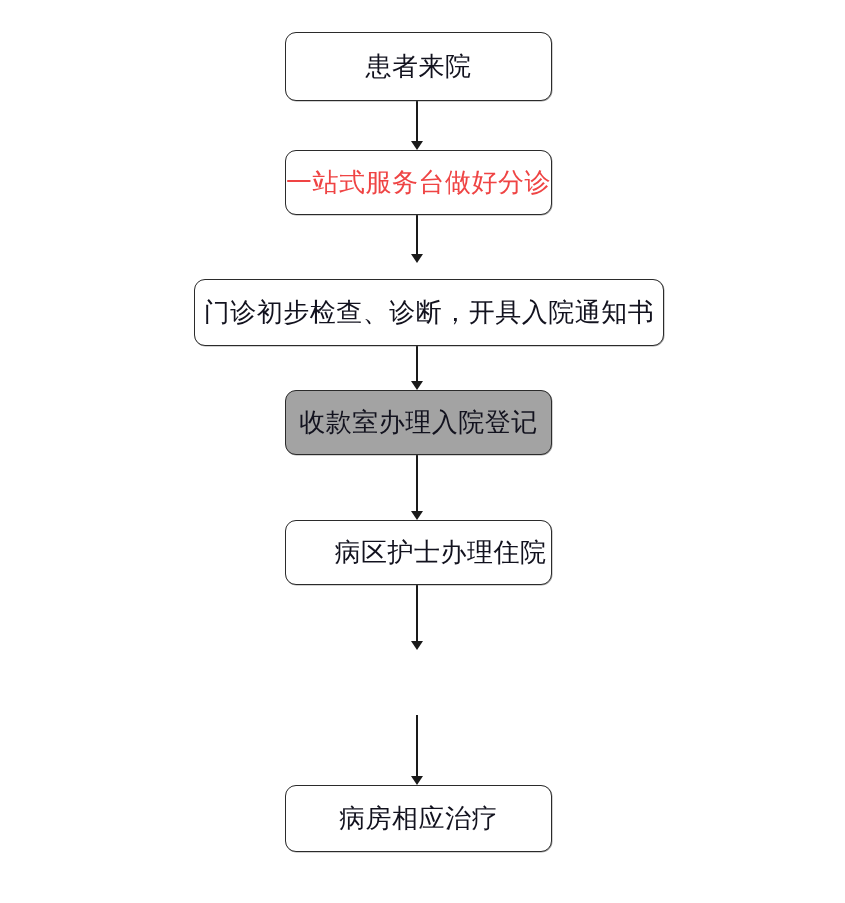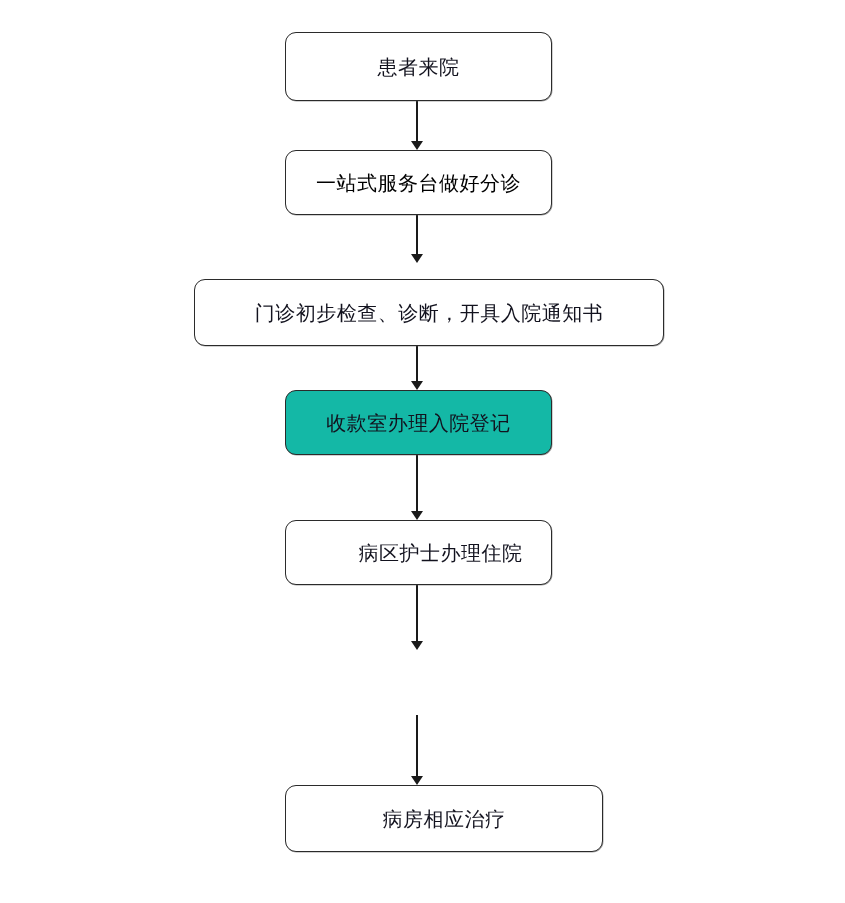--- a/index.html
+++ b/index.html
@@ -24,21 +24,21 @@
     background: #ffffff;
     border: 1.4px solid #2b2b2b;
     border-radius: 11px;
     display: flex;
     align-items: center;
     justify-content: center;
     box-shadow: 0.5px 0.5px 0 rgba(90,90,90,0.55);
   }
   .flow-node-label {
     color: #12121e;
-    font-size: 20px;
+    font-size: 26px;
     line-height: 1.2;
     letter-spacing: 0.5px;
     white-space: nowrap;
     font-family: "Liberation Serif", "DejaVu Serif", serif;
   }
   .connector {
     position: absolute;
     width: 16px;
   }
   .connector .shaft {
@@ -83,27 +83,27 @@
       <div class="head" style="top: 56px;"></div>
     </div>
     <div class="connector" style="left: 409px; top: 715px; height: 70px;">
       <div class="shaft" style="height: 62px;"></div>
       <div class="head" style="top: 61px;"></div>
     </div>
     <div class="flow-node" style="left: 285px; top: 32px; width: 267px; height: 69px; border-color: rgb(43, 43, 43); background: rgb(255, 255, 255);">
       <span class="flow-node-label" style="color: rgb(18, 18, 30);">患者来院</span>
     </div>
     <div class="flow-node" style="left: 285px; top: 150px; width: 267px; height: 65px; border-color: rgb(43, 43, 43); background: rgb(255, 255, 255);">
-      <span class="flow-node-label" style="color: #000000;">一站式服务台做好分诊</span>
+      <span class="flow-node-label" style="color: #ef4444;">一站式服务台做好分诊</span>
     </div>
     <div class="flow-node" style="left: 194px; top: 279px; width: 470px; height: 67px; border-color: rgb(43, 43, 43); background: rgb(255, 255, 255);">
       <span class="flow-node-label" style="color: rgb(18, 18, 30);">门诊初步检查、诊断，开具入院通知书</span>
     </div>
-    <div class="flow-node" style="left: 285px; top: 390px; width: 267px; height: 65px; border-color: rgb(43, 43, 43); background: #14b8a6;">
+    <div class="flow-node" style="left: 285px; top: 390px; width: 267px; height: 65px; border-color: rgb(43, 43, 43); background: #a3a3a3;">
       <span class="flow-node-label" style="color: rgb(18, 18, 30);">收款室办理入院登记</span>
     </div>
     <div class="flow-node" style="left: 285px; top: 520px; width: 267px; height: 65px; border-color: rgb(43, 43, 43); background: rgb(255, 255, 255);">
       <span class="flow-node-label" style="color: rgb(18, 18, 30); margin-left: 44px;">病区护士办理住院</span>
     </div>
-    <div class="flow-node" style="left: 285px; top: 785px; width: 318px; height: 67px; border-color: rgb(43, 43, 43); background: rgb(255, 255, 255);">
+    <div class="flow-node" style="left: 285px; top: 785px; width: 267px; height: 67px; border-color: rgb(43, 43, 43); background: rgb(255, 255, 255);">
       <span class="flow-node-label" style="color: rgb(18, 18, 30);">病房相应治疗</span>
     </div>
   </div>
 
 </body></html>

